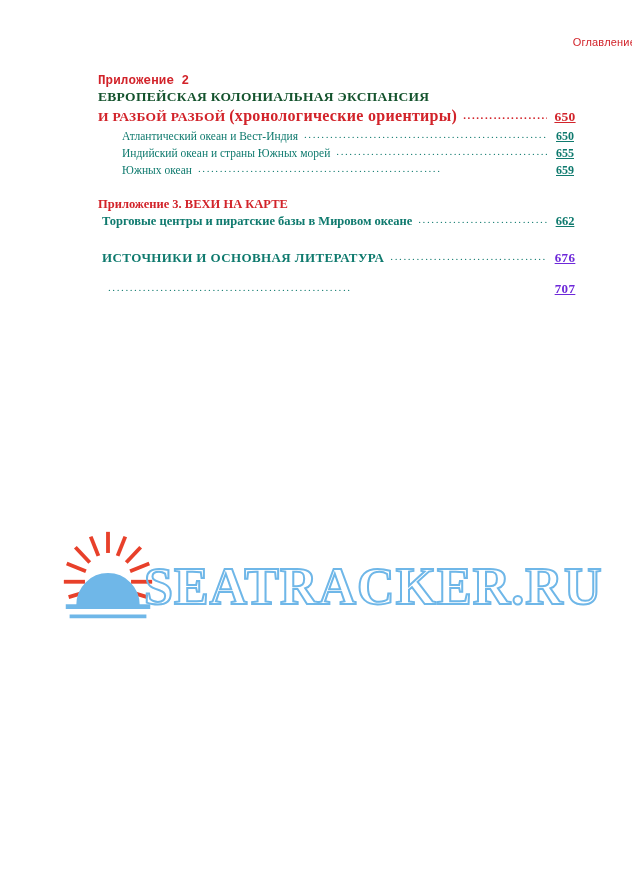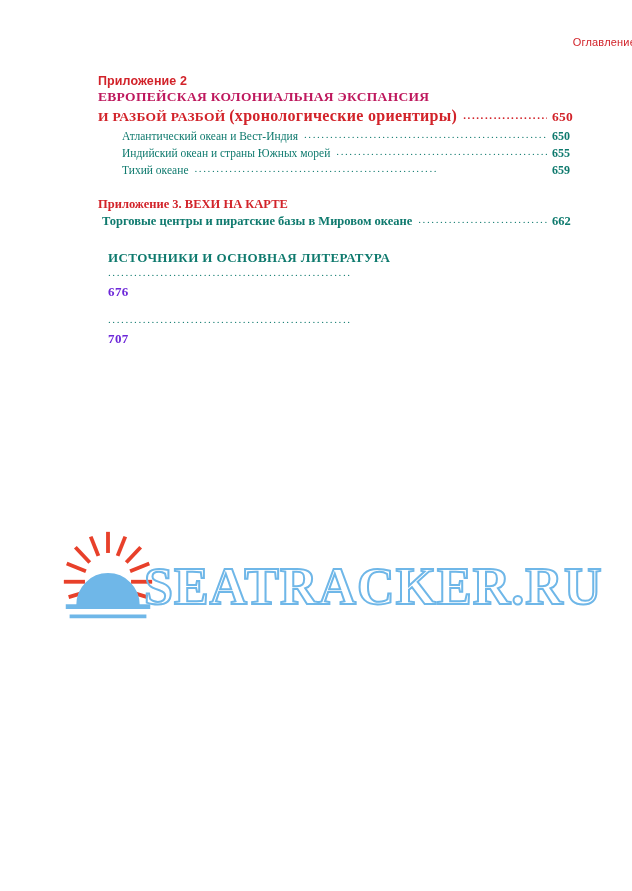--- a/index.html
+++ b/index.html
@@ -59,35 +59,36 @@
     overflow: hidden;
     margin: 0 5px 0 6px;
     position: relative;
     top: -2px;
     letter-spacing: 1.6px;
     font-size: 11px;
   }
 
   .row .page-num {
     flex: 0 0 auto;
-    text-align: left;
+    text-align: center;
     min-width: 26px;
+    text-decoration: underline;
   }
 
   
   .app2-label {
     color: #d2232a;
     font-weight: bold;
     font-size: 12.5px;
-    font-family: Liberation Sans, sans-serif;
+    font-family: Liberation Mono, monospace;
     letter-spacing: 0.1px;
     margin-bottom: 1px;
   }
   .app2-title-1 {
-    color: #be185d;
+    color: #14532d;
     font-weight: bold;
     font-size: 13.5px;
     letter-spacing: 0.3px;
   }
   .app2-title-2 {
     color: #d2232a;
     font-weight: bold;
     font-size: 13.5px;
     letter-spacing: 0.3px;
   }
@@ -123,21 +124,20 @@
   }
   .app3-row .dots { color: #0f7a6e; font-weight: normal; }
   .app3-row .page-num { color: #0f7a6e; font-weight: bold; }
 
   .major {
     color: #0f7a6e;
     font-weight: bold;
     font-size: 13px;
     padding-left: 4px;
     letter-spacing: 0.4px;
-    flex-direction: column;
   }
   .major .dots { color: #0f7a6e; font-weight: normal; letter-spacing: 1.6px; }
   .major .page-num { color: #6d28d9; font-weight: bold; }
 
   
   .watermark {
     position: absolute;
     left: 12px;
     bottom: 8px;
     width: 632px;
@@ -185,21 +185,21 @@
         <span class="label">Атлантический океан и Вест-Индия</span>
         <span class="dots">........................................................</span>
         <span class="page-num">650</span>
       </div>
       <div class="row sub">
         <span class="label">Индийский океан и страны Южных морей</span>
         <span class="dots">........................................................</span>
         <span class="page-num">655</span>
       </div>
       <div class="row sub">
-        <span class="label">Тихий океане</span>
+        <span class="label">Южных океан</span>
         <span class="dots">........................................................</span>
         <span class="page-num">659</span>
       </div>
     </div>
 
     <div class="spacer-lg"></div>
 
     <div class="group">
       <div class="app3-label">Приложение 3. ВЕХИ НА КАРТЕ</div>
       <div class="row app3-row">

